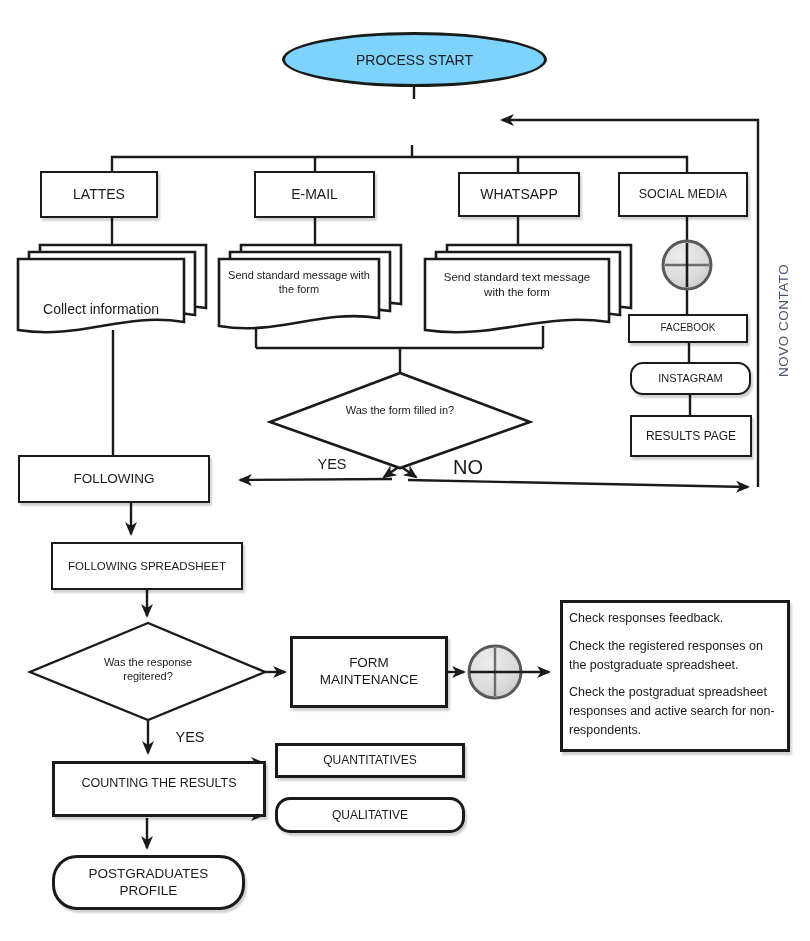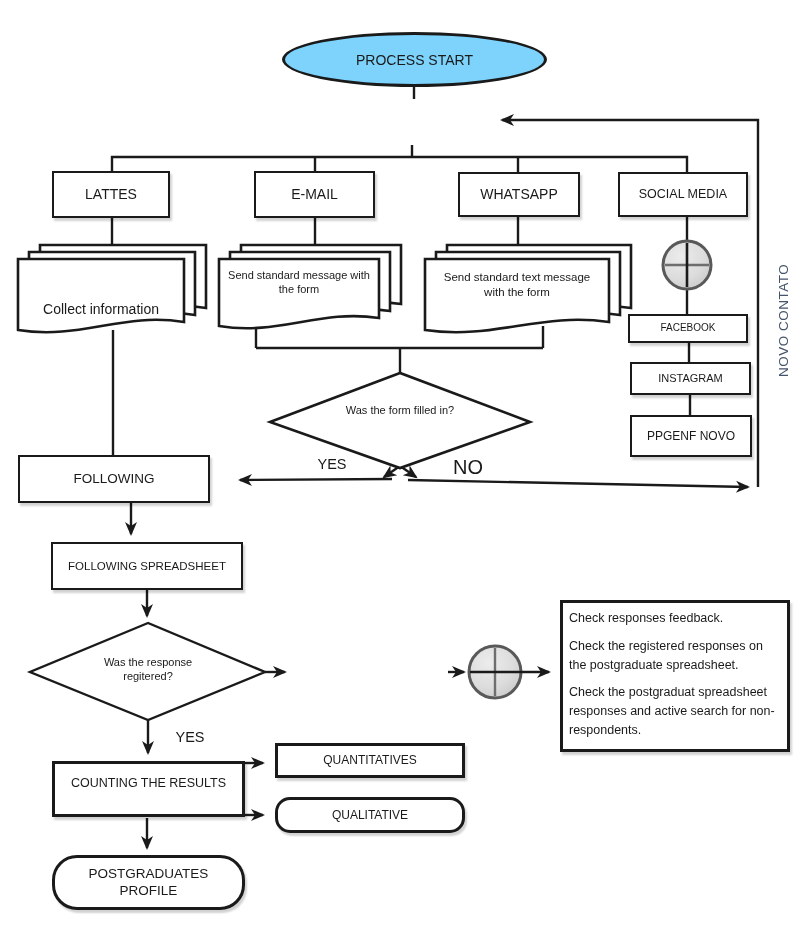--- a/index.html
+++ b/index.html
@@ -119,71 +119,74 @@
       <path transform="translate(435,251)" d="M1,1 L185,1 L185,64 C116,54 70,82 1,72 Z"></path>
       <path transform="translate(424,258)" d="M1,1 L185,1 L185,64 C116,54 70,82 1,72 Z"></path>
     </g>
   </svg>
 
   <div class="ellipse" style="left:282px;top:32px;width:265px;height:55px;font-size:14px;">
     <span>PROCESS START</span>
   </div>
 
 
-  <div class="box" style="left:52px;top:171px;width:118px;height:47px;font-size:14px;">
+  <div class="box" style="left:40px;top:171px;width:118px;height:47px;font-size:14px;">
     <span>LATTES</span>
   </div>
   <div class="box" style="left:254px;top:171px;width:121px;height:47px;font-size:14px;">
     <span>E-MAIL</span>
   </div>
   <div class="box" style="left:458px;top:172px;width:122px;height:45px;font-size:14px;">
     <span>WHATSAPP</span>
   </div>
   <div class="box" style="left:618px;top:172px;width:130px;height:45px;font-size:12.5px;">
     <span>SOCIAL MEDIA</span>
   </div>
 
   <div class="doctext" style="left:37px;top:276px;width:128px;font-size:14px;margin-top:24px;">Collect information</div>
   <div class="doctext" style="left:226px;top:268px;width:146px;font-size:11px;">Send standard message with the form</div>
   <div class="doctext" style="left:436px;top:270px;width:162px;font-size:11.5px;">Send standard text message with the form</div>
 
   <div class="box bthin" style="left:628px;top:314px;width:120px;height:29px;font-size:10px;">
     <span>FACEBOOK</span>
   </div>
-  <div class="box" style="left:630px;top:362px;width:121px;height:33px;font-size:11px;">
+  <div class="box" style="left:630px;top:362px;width:121px;height:33px;font-size:11px;border-radius:13px;">
     <span>INSTAGRAM</span>
   </div>
   <div class="box" style="left:630px;top:415px;width:122px;height:42px;font-size:12px;">
-    <span>PPGENF NOVO</span>
+    <span>RESULTS PAGE</span>
   </div>
 
   <div class="vertical-label" style="left:776px;top:262px;height:115px;">NOVO CONTATO</div>
 
   <div class="lbl" style="left:330px;top:404px;width:140px;font-size:11px;">Was the form filled in?</div>
   <div class="lbl" style="left:302px;top:455px;width:60px;font-size:14.5px;">YES</div>
   <div class="lbl" style="left:438px;top:455px;width:60px;font-size:20px;">NO</div>
 
   <div class="box" style="left:18px;top:455px;width:192px;height:48px;font-size:13.5px;">
     <span>FOLLOWING</span>
   </div>
   <div class="box" style="left:51px;top:542px;width:192px;height:48px;font-size:11.5px;">
     <span>FOLLOWING SPREADSHEET</span>
   </div>
 
   <div class="lbl" style="left:80px;top:656px;width:136px;font-size:11px;">Was the response regitered?</div>
   <div class="lbl" style="left:160px;top:728px;width:60px;font-size:14.5px;">YES</div>
 
+  <div class="box bthick" style="left:290px;top:636px;width:158px;height:72px;font-size:13.5px;">
+    <span style="max-width:115px;">FORM MAINTENANCE</span>
+  </div>
 
   <div class="notes" style="left:560px;top:600px;width:230px;height:152px;">
     <p>Check responses feedback.</p>
     <p>Check the registered responses on the postgraduate spreadsheet.</p>
     <p>Check the postgraduat spreadsheet responses and active search for non-respondents.</p>
   </div>
 
-  <div class="box bthick" style="left:52px;top:761px;width:193px;height:56px;font-size:12.5px;align-items:flex-start;padding-top:12px;">
+  <div class="box bthick" style="left:52px;top:761px;width:214px;height:56px;font-size:12.5px;align-items:flex-start;padding-top:12px;">
     <span>COUNTING THE RESULTS</span>
   </div>
   <div class="box bthick" style="left:275px;top:743px;width:190px;height:35px;font-size:12px;">
     <span>QUANTITATIVES</span>
   </div>
   <div class="box bthick" style="left:275px;top:797px;width:190px;height:36px;font-size:12px;border-radius:15px;">
     <span>QUALITATIVE</span>
   </div>
   <div class="box bthick" style="left:52px;top:855px;width:193px;height:55px;font-size:13.5px;border-radius:25px;">
     <span style="max-width:145px;">POSTGRADUATES PROFILE</span>

